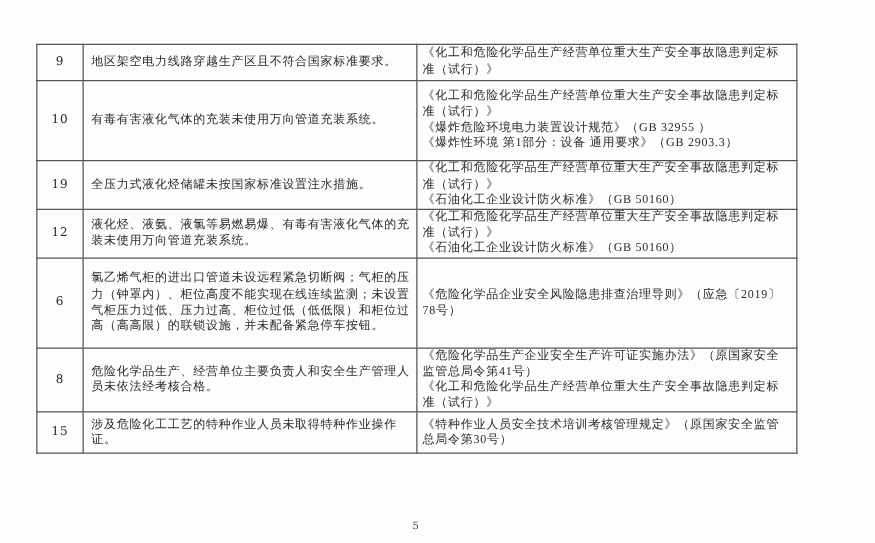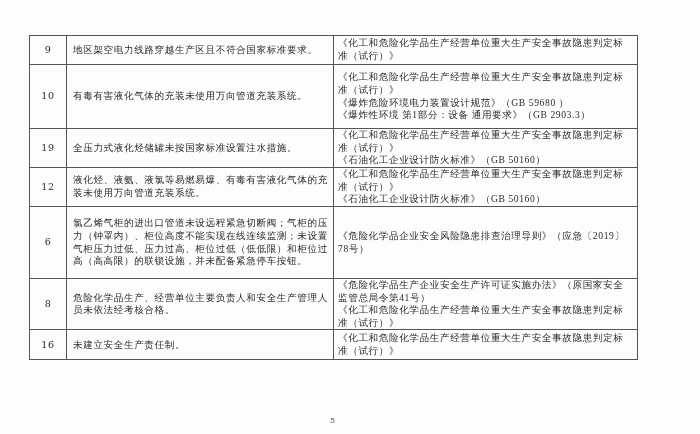--- a/index.html
+++ b/index.html
@@ -54,21 +54,21 @@
         <td class="desc">地区架空电力线路穿越生产区且不符合国家标准要求。</td>
         <td class="basis">
           <span class="basis-line">《化工和危险化学品生产经营单位重大生产安全事故隐患判定标准（试行）》</span>
         </td>
       </tr>
       <tr style="height:64px">
         <td class="num">10</td>
         <td class="desc">有毒有害液化气体的充装未使用万向管道充装系统。</td>
         <td class="basis">
           <span class="basis-line">《化工和危险化学品生产经营单位重大生产安全事故隐患判定标准（试行）》</span>
-          <span class="basis-line">《爆炸危险环境电力装置设计规范》（GB 59680 ）</span>
+          <span class="basis-line">《爆炸危险环境电力装置设计规范》（GB 32955 ）</span>
           <span class="basis-line">《爆炸性环境 第1部分：设备 通用要求》（GB 2903.3）</span>
         </td>
       </tr>
       <tr style="height:39px">
         <td class="num">19</td>
         <td class="desc">全压力式液化烃储罐未按国家标准设置注水措施。</td>
         <td class="basis">
           <span class="basis-line">《化工和危险化学品生产经营单位重大生产安全事故隐患判定标准（试行）》</span>
           <span class="basis-line">《石油化工企业设计防火标准》（GB 50160）</span>
         </td>
@@ -89,24 +89,24 @@
         </td>
       </tr>
       <tr style="height:48px">
         <td class="num">8</td>
         <td class="desc">危险化学品生产、经营单位主要负责人和安全生产管理人员未依法经考核合格。</td>
         <td class="basis">
           <span class="basis-line">《危险化学品生产企业安全生产许可证实施办法》（原国家安全监管总局令第41号）</span>
           <span class="basis-line">《化工和危险化学品生产经营单位重大生产安全事故隐患判定标准（试行）》</span>
         </td>
       </tr>
-      <tr style="height:30px">
-        <td class="num">16</td>
-        <td class="desc">未建立安全生产责任制。</td>
+      <tr style="height:33px">
+        <td class="num">15</td>
+        <td class="desc">涉及危险化工工艺的特种作业人员未取得特种作业操作证。</td>
         <td class="basis">
-          <span class="basis-line">《化工和危险化学品生产经营单位重大生产安全事故隐患判定标准（试行）》</span>
+          <span class="basis-line">《特种作业人员安全技术培训考核管理规定》（原国家安全监管总局令第30号）</span>
         </td>
       </tr>
     </tbody>
   </table>
 
   <div class="page-number">5</div>
 </div>
 
 </body></html>

